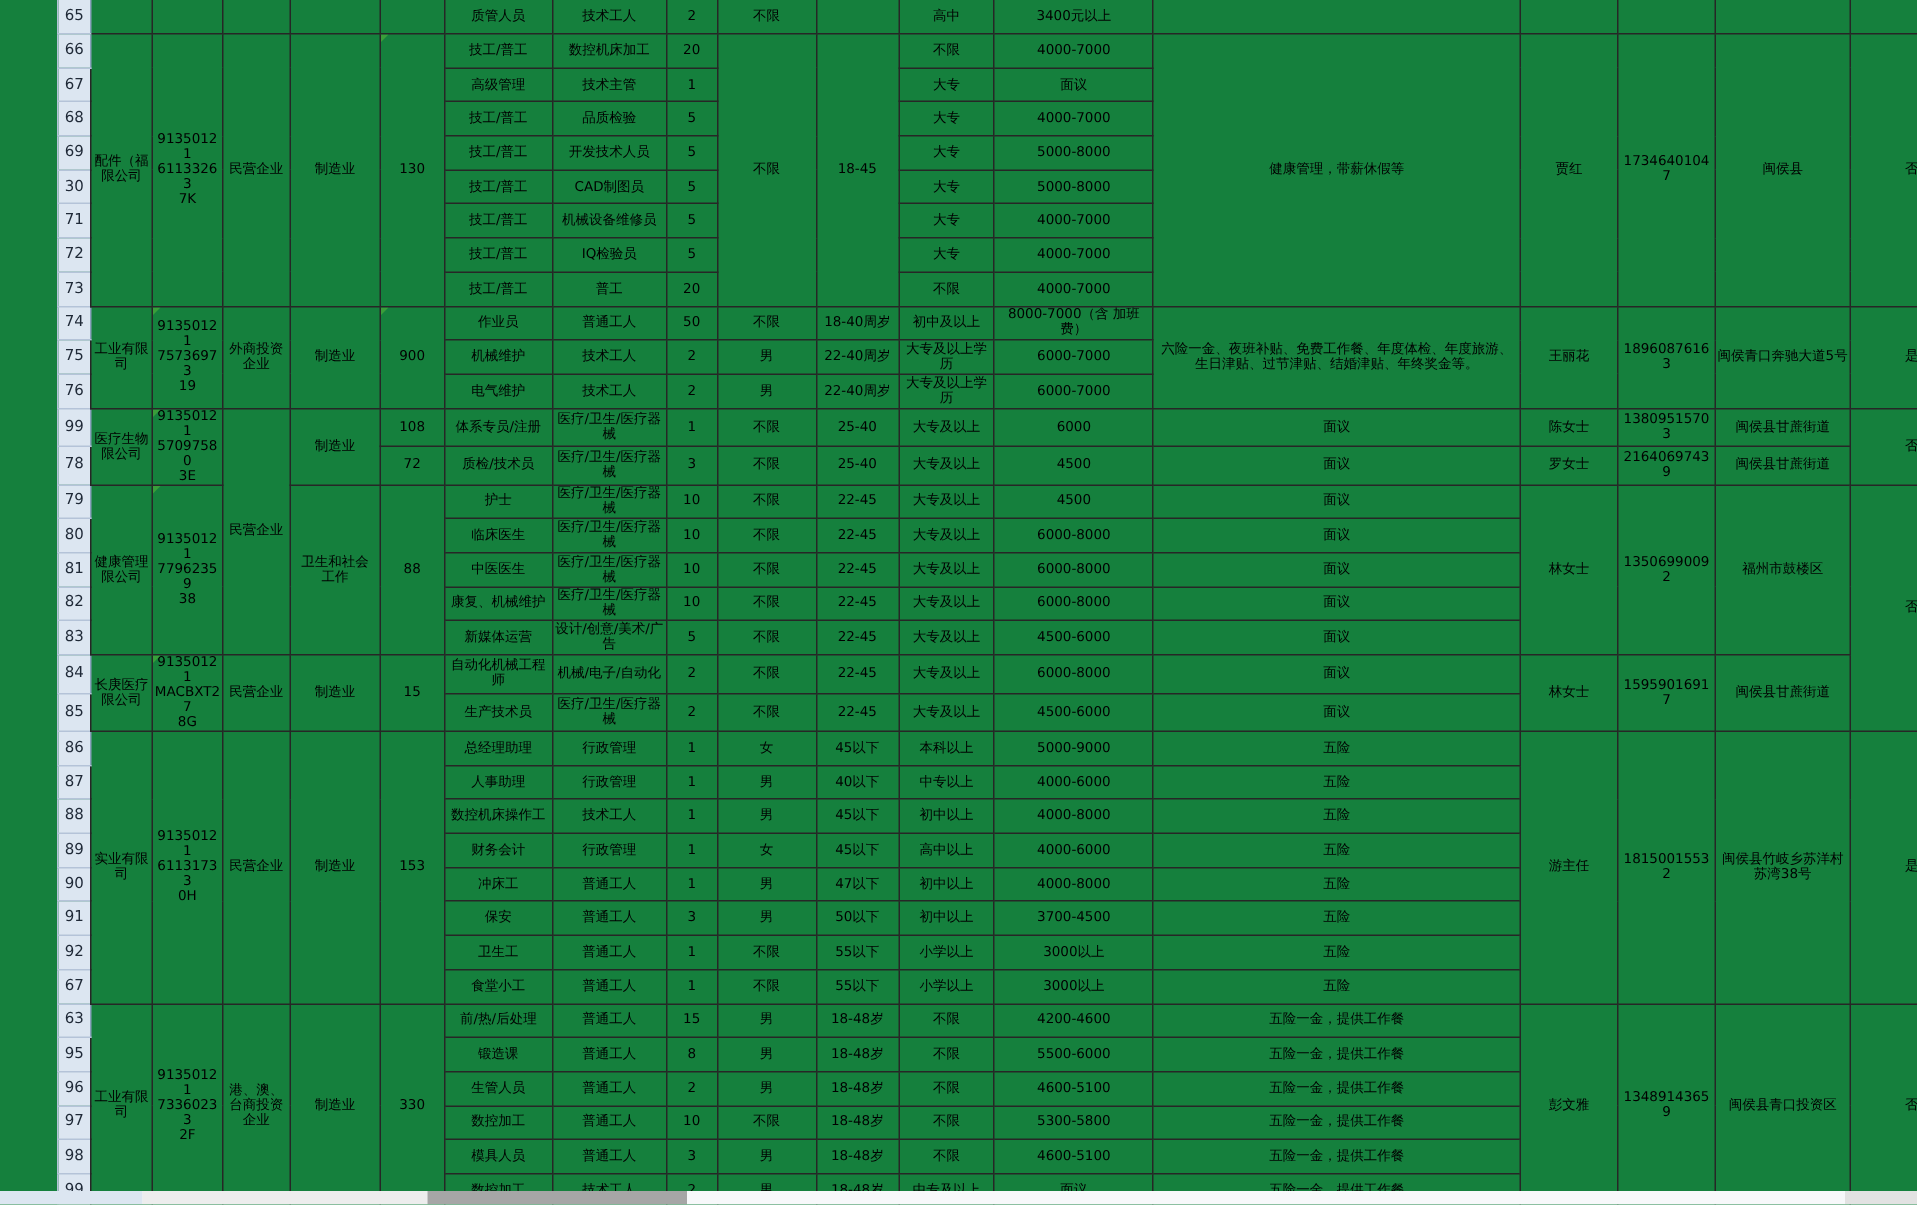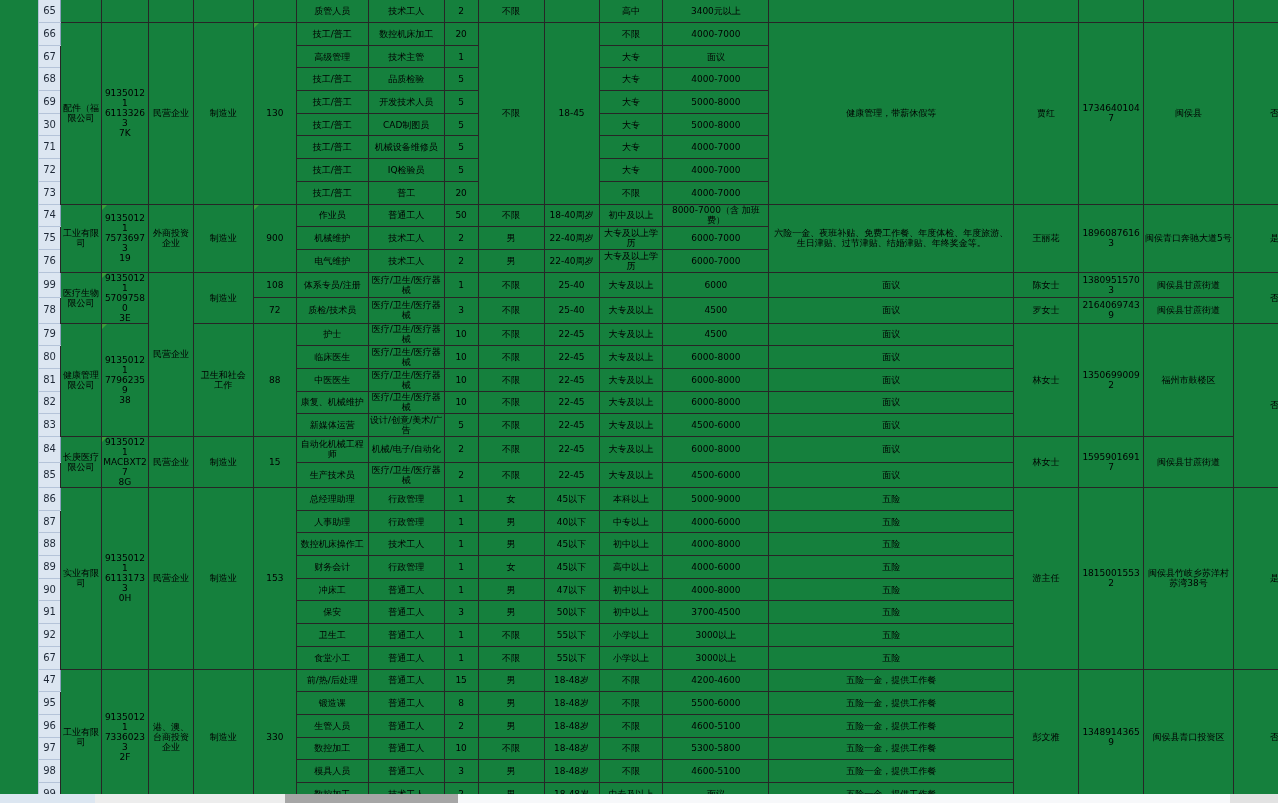--- a/index.html
+++ b/index.html
@@ -441,21 +441,21 @@
           <td>食堂小工</td>
           <td>普通工人</td>
           <td>1</td>
           <td>不限</td>
           <td>55以下</td>
           <td>小学以上</td>
           <td>3000以上</td>
           <td>五险</td>
         </tr>
         <tr>
-          <th>47</th>
+          <th>63</th>
           <td rowspan="6" class="al">工业有限
 司</td>
           <td rowspan="6">91350121
 73360233
 2F</td>
           <td rowspan="6">港、澳、
 台商投资
 企业</td>
           <td rowspan="6">制造业</td>
           <td rowspan="6">330</td>

